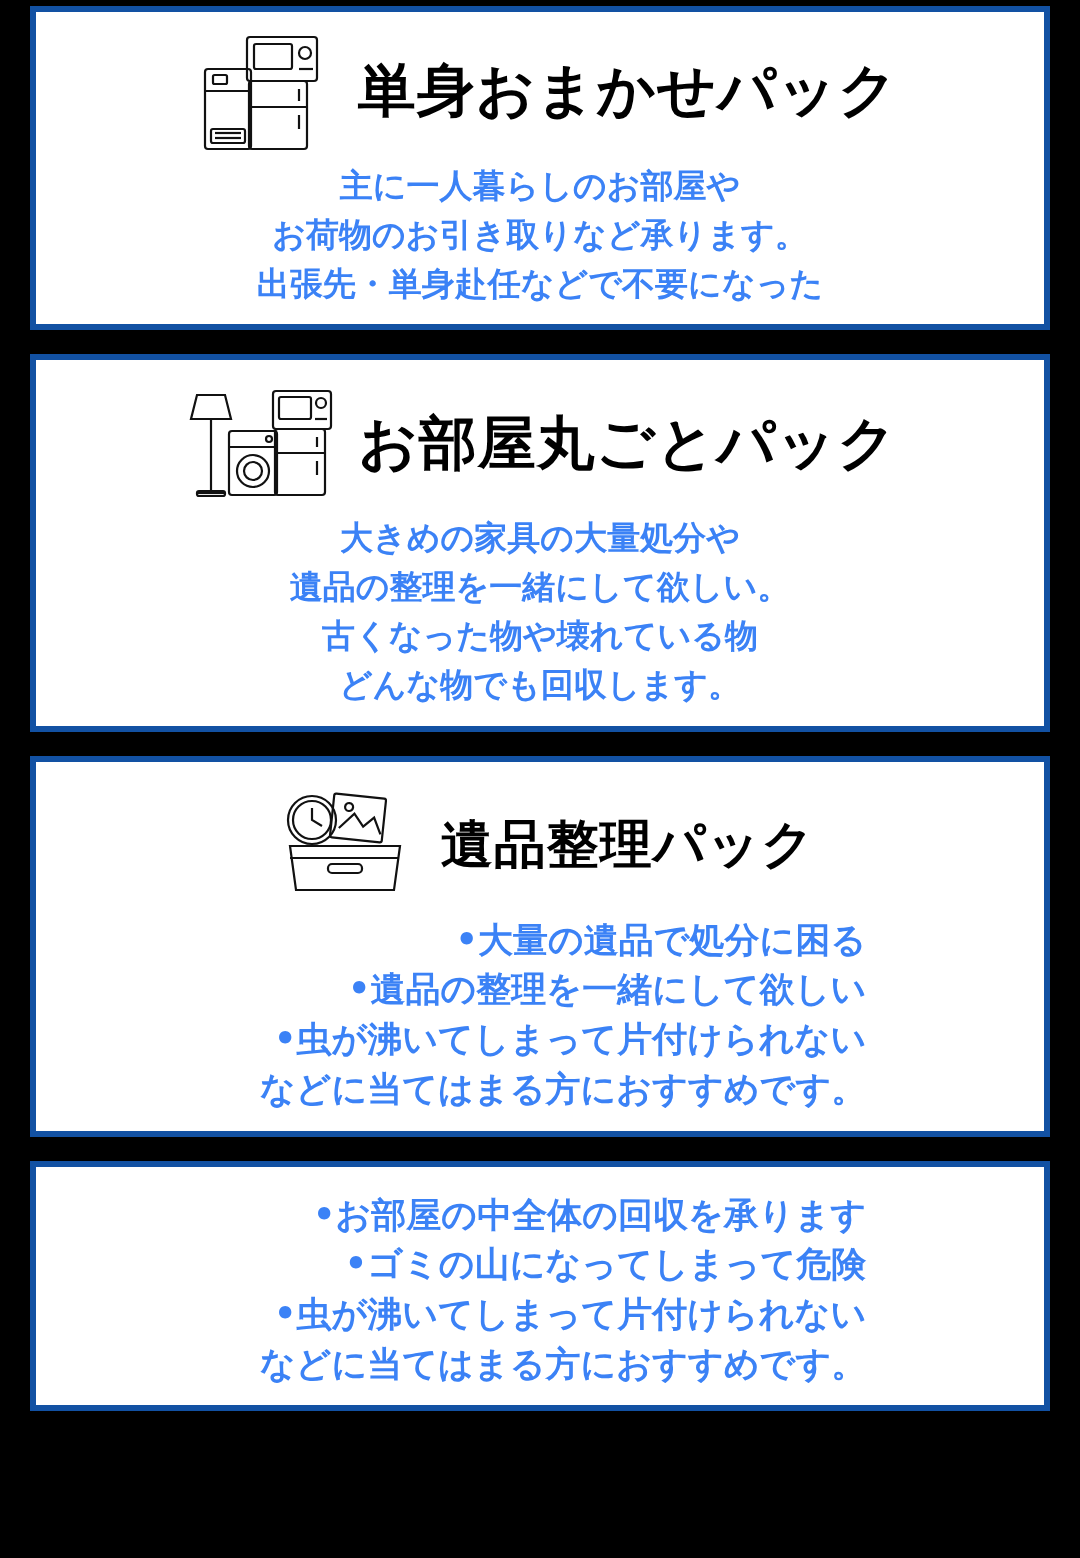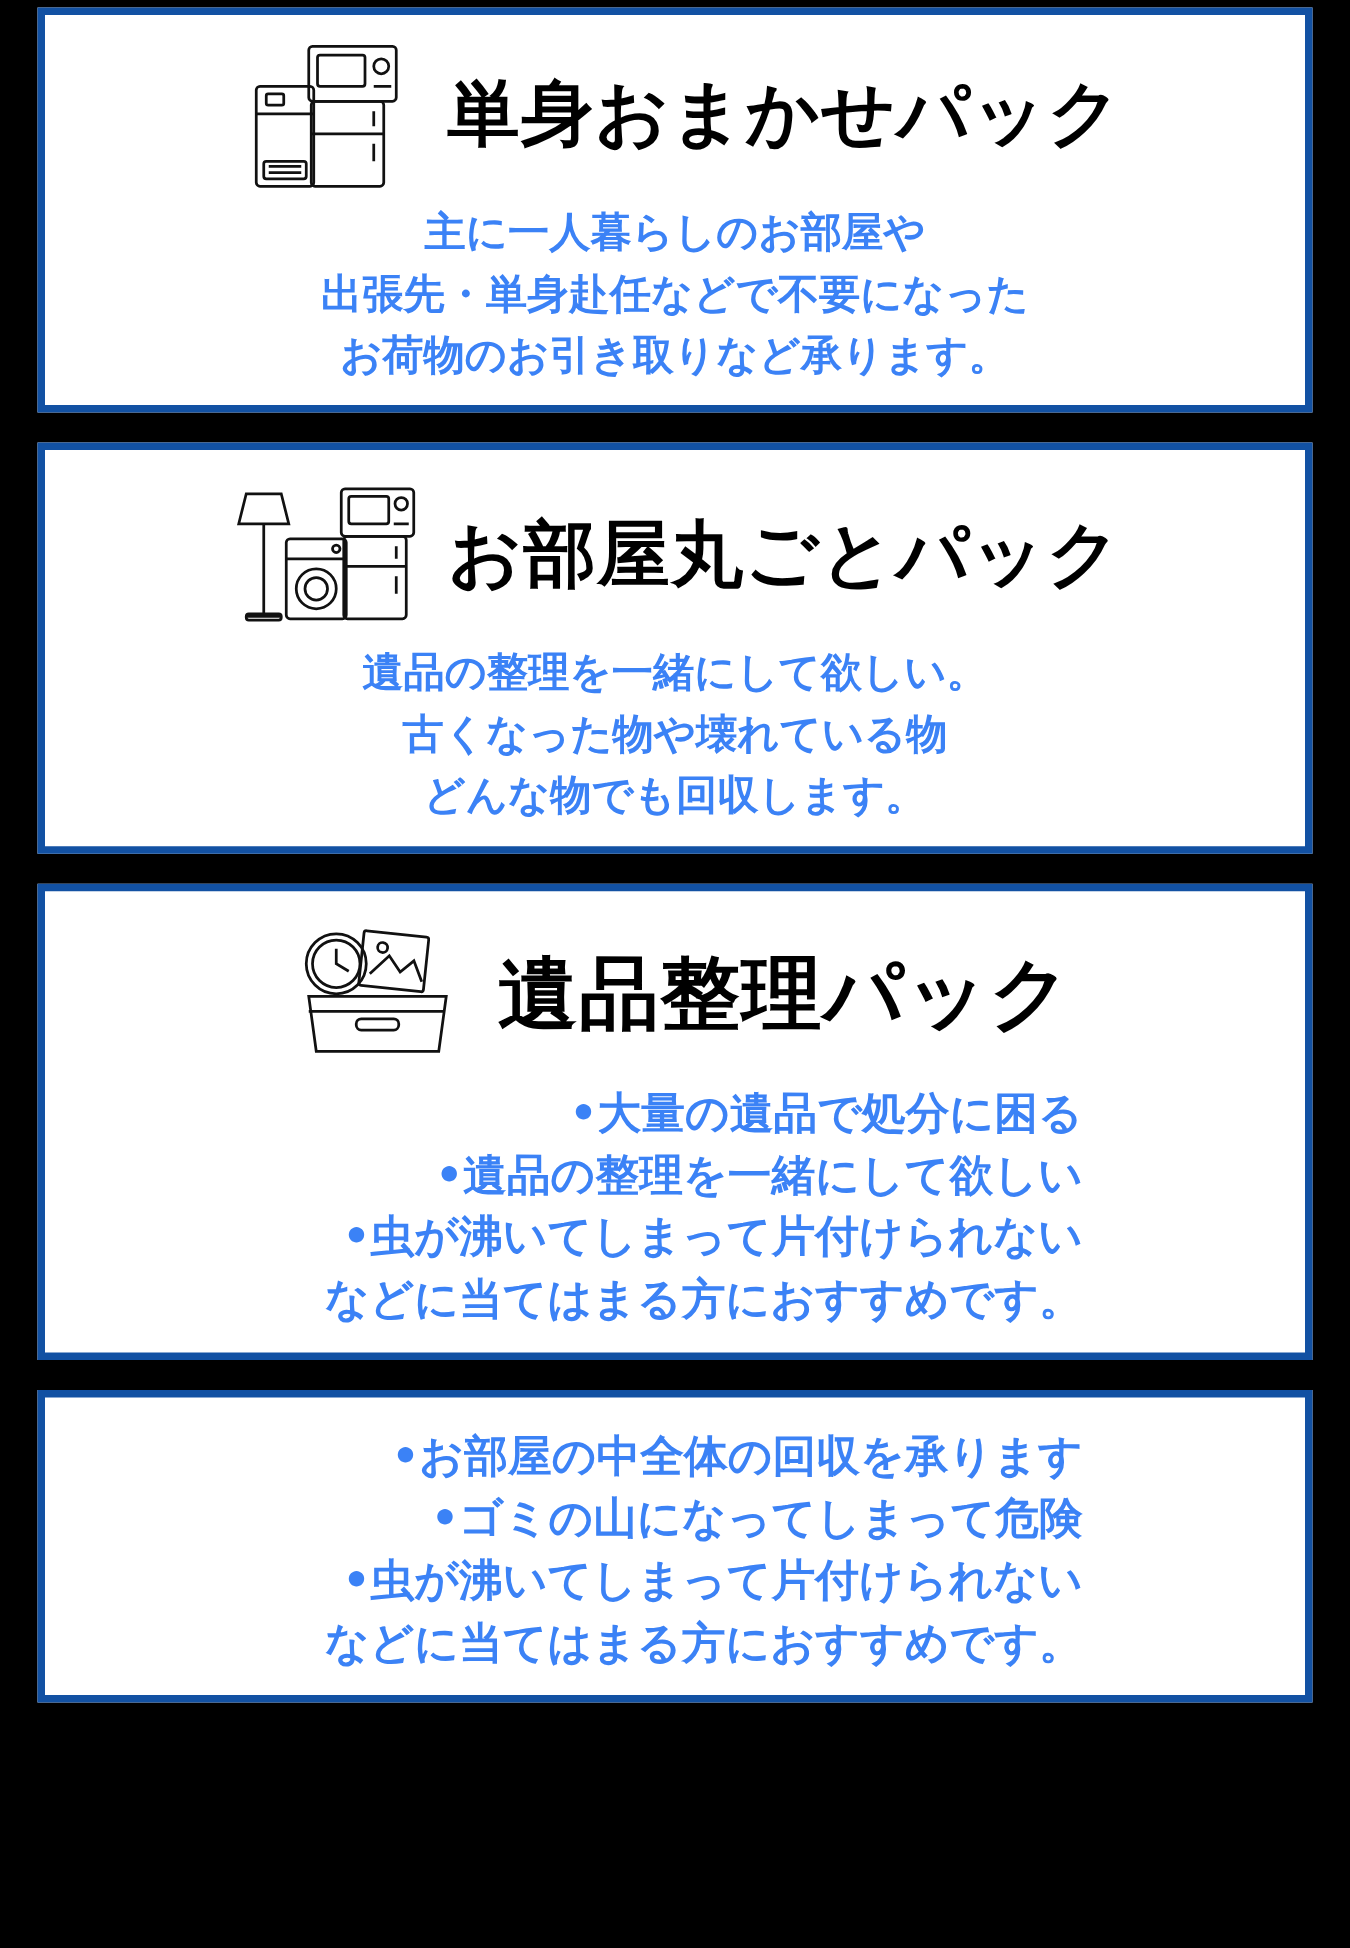--- a/index.html
+++ b/index.html
@@ -82,21 +82,21 @@
   }
   .note-line {
     display: block;
     white-space: nowrap;
     padding-left: 26px;
   }
   
   .card-1 { padding-top: 14px; }
   .card-1 .card-title { font-size: 58px; }
   .card-2 .card-title { font-size: 58px; }
-  .card-3 .card-title { font-size: 64px; }
+  .card-3 .card-title { font-size: 52px; }
   .card-4 .card-title { font-size: 56px; }
   .card-3 .card-body, .card-4 .card-body { font-size: 35px; line-height: 1.42; }
   .card-4 { margin-bottom: 8px; }
 </style>
 </head>
 <body>
 
 <div class="page">
 
   <div class="card card-1">
@@ -119,22 +119,22 @@
           <rect x="24" y="100" width="34" height="14" rx="2"></rect>
           <line x1="28" y1="104" x2="54" y2="104"></line>
           <line x1="28" y1="109" x2="54" y2="109"></line>
           <rect x="26" y="46" width="14" height="9" rx="1.5"></rect>
         </svg>
       </div>
       <div class="card-title">単身おまかせパック</div>
     </div>
     <div class="card-body">
       <span class="note-line" style="padding-left:0">主に一人暮らしのお部屋や</span>
+      <span class="note-line" style="padding-left:0">お荷物のお引き取りなど承ります。</span>
       <span class="note-line" style="padding-left:0">出張先・単身赴任などで不要になった</span>
-      <span class="note-line" style="padding-left:0">お荷物のお引き取りなど承ります。</span>
     </div>
   </div>
 
   <div class="card card-2">
     <div class="card-head">
       <div class="card-icon">
         <svg width="155" height="125" viewBox="0 0 155 125" fill="none" stroke="#111" stroke-width="2.2">
 
           <path d="M12 14 L40 14 L46 38 L6 38 Z"></path>
           <line x1="26" y1="38" x2="26" y2="110"></line>
@@ -154,20 +154,21 @@
           <rect x="44" y="50" width="48" height="64" rx="3"></rect>
           <line x1="44" y1="66" x2="92" y2="66"></line>
           <circle cx="68" cy="90" r="16"></circle>
           <circle cx="68" cy="90" r="9"></circle>
           <circle cx="84" cy="58" r="3"></circle>
         </svg>
       </div>
       <div class="card-title">お部屋丸ごとパック</div>
     </div>
     <div class="card-body">
+      <span class="note-line" style="padding-left:0">大きめの家具の大量処分や</span>
       <span class="note-line" style="padding-left:0">遺品の整理を一緒にして欲しい。</span>
       <span class="note-line" style="padding-left:0">古くなった物や壊れている物</span>
       <span class="note-line" style="padding-left:0">どんな物でも回収します。</span>
     </div>
   </div>
 
   <div class="card card-3">
     <div class="card-head">
       <div class="card-icon">
         <svg width="150" height="110" viewBox="0 0 150 110" fill="none" stroke="#111" stroke-width="2.2">

